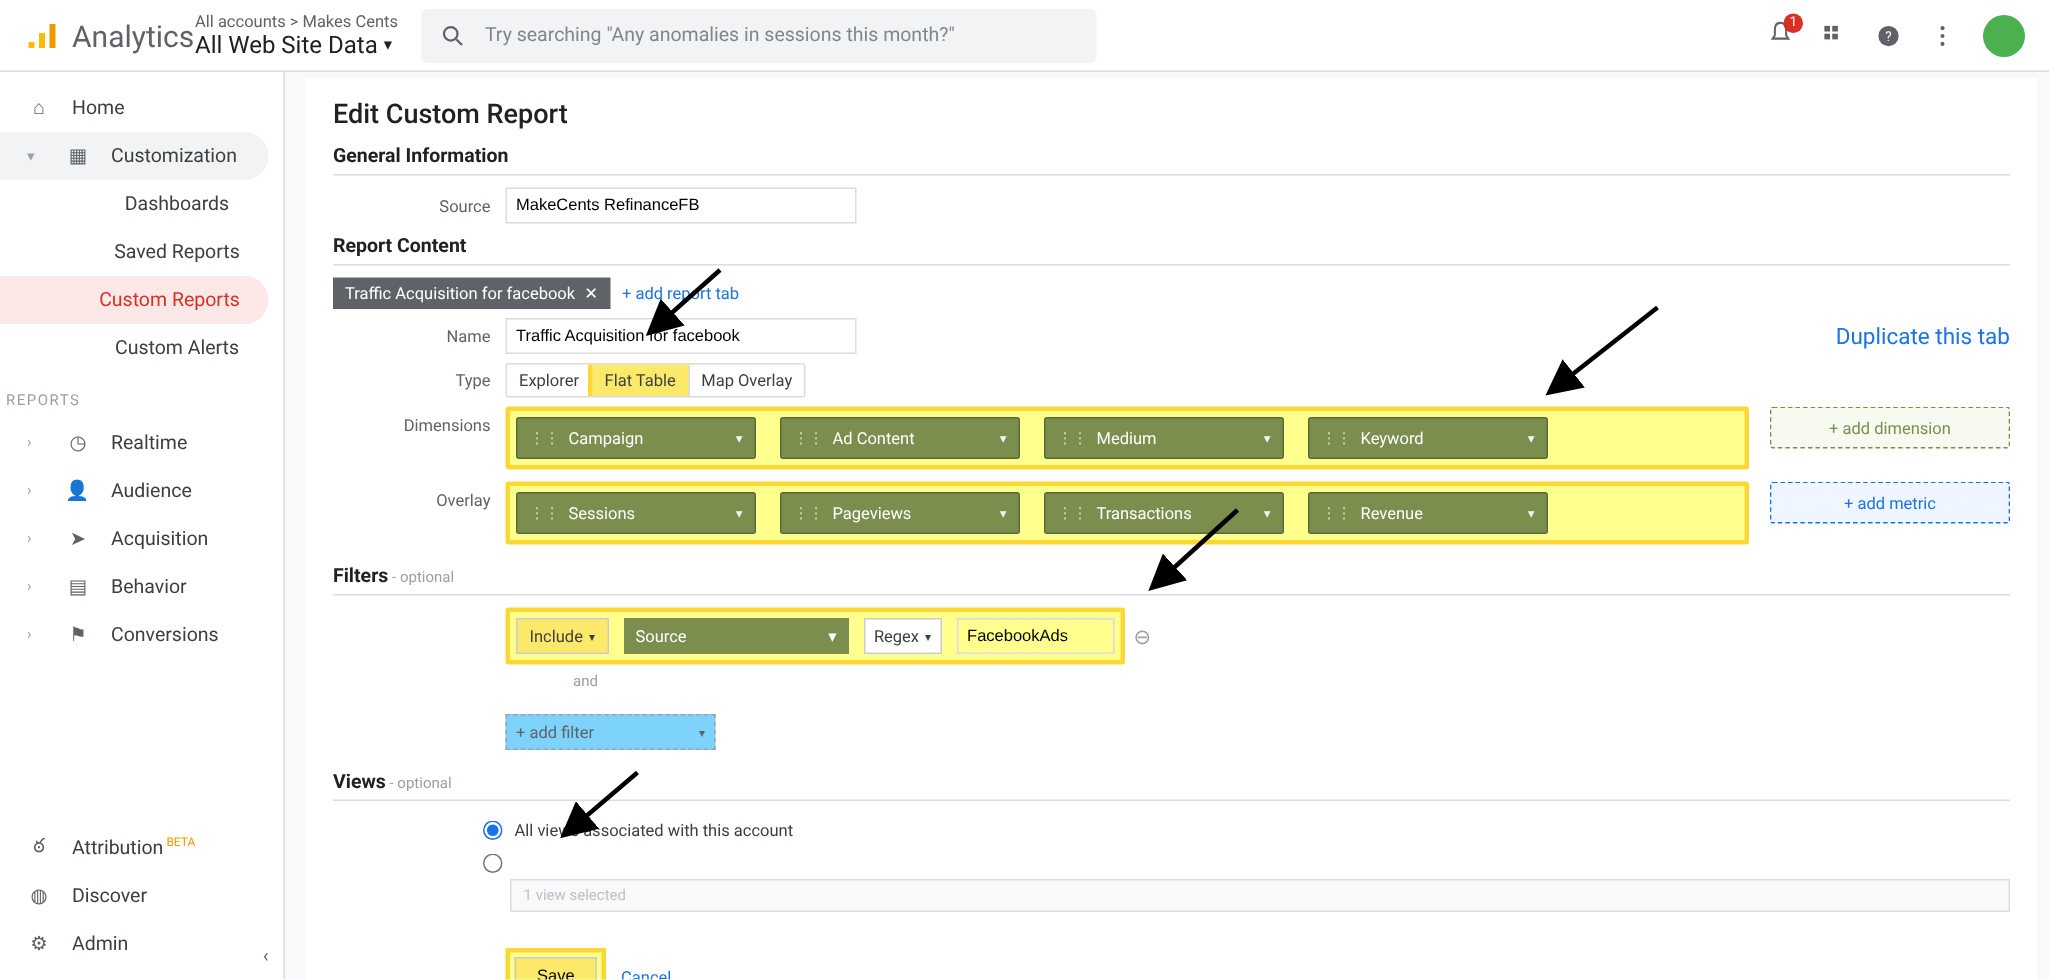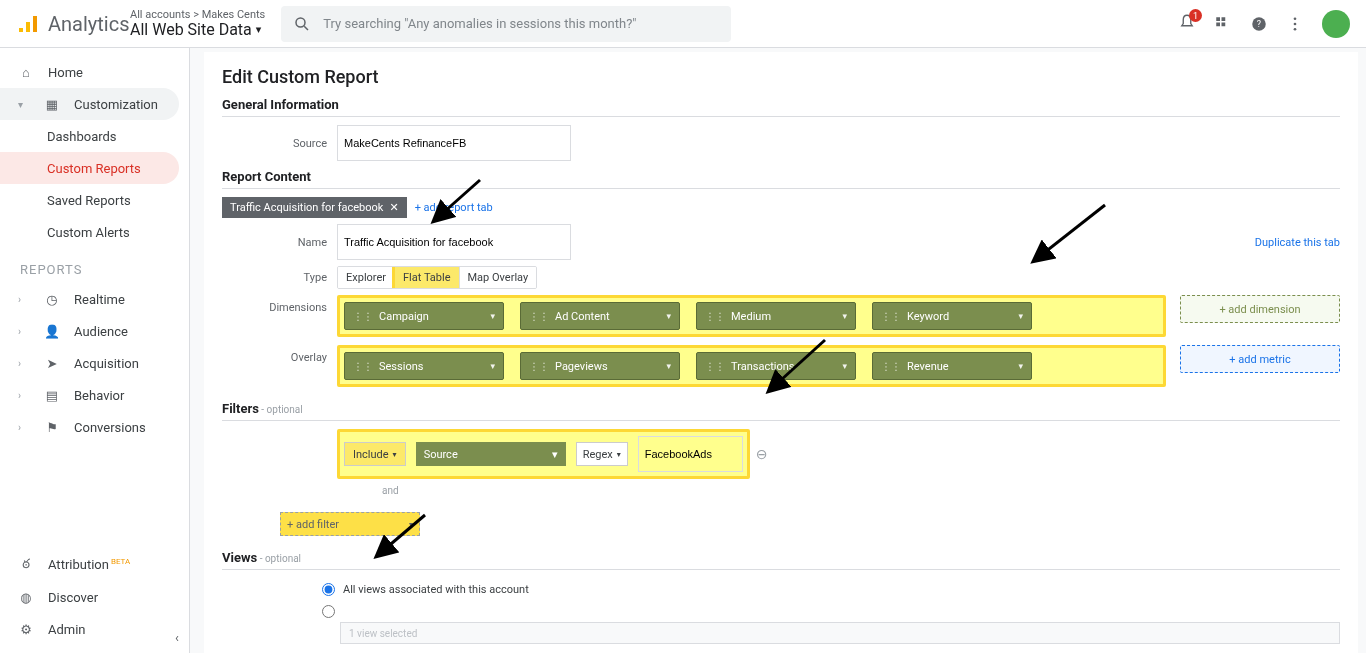--- a/index.html
+++ b/index.html
@@ -15,62 +15,62 @@
 .view-title { font-size: 16px; color: #202124; display: flex; align-items: center; gap: 4px; }
 .searchbox { margin-left: 16px; background: #f1f3f4; border-radius: 4px; height: 36px; display: flex; align-items: center; padding: 0 12px; width: 450px; gap: 12px; color: #5f6368; }
 .header-icons { margin-left: auto; display: flex; align-items: center; gap: 18px; color: #5f6368; }
 .bell-badge { position: relative; }
 .bell-badge .dot { position: absolute; top: -4px; right: -6px; background: #d93025; color: #fff; border-radius: 50%; font-size: 9px; width: 13px; height: 13px; display: flex; align-items: center; justify-content: center; }
 .avatar { width: 28px; height: 28px; border-radius: 50%; background: #4caf50; }
 
 
 .sidebar { position: absolute; top: 48px; left: 0; width: 190px; bottom: 0; border-right: 1px solid #dadce0; background: #fff; padding-top: 8px; font-size: 13px; }
 .side-item { display: flex; align-items: center; height: 32px; padding-left: 18px; gap: 14px; color: #3c4043; cursor: pointer; }
-.side-item.sub { padding-left: 47px; }
+.side-item.sub { padding-left: 47px; justify-content: center; }
 .side-item.active { color: #d93025; background: #fce8e6; border-top-right-radius: 16px; border-bottom-right-radius: 16px; margin-right: 10px; }
 .side-item.selected { background: #f1f3f4; border-top-right-radius: 16px; border-bottom-right-radius: 16px; margin-right: 10px; }
-.side-section-label { font-size: 13px; color: #9aa0a6; letter-spacing: 1px; padding-left: 20px; margin-top: 14px; margin-bottom: 6px; }
+.side-section-label { font-size: 10px; color: #9aa0a6; letter-spacing: 1px; padding-left: 4px; margin-top: 14px; margin-bottom: 6px; }
 .side-icon { width: 16px; height: 16px; color: #5f6368; display: inline-flex; align-items: center; justify-content: center; }
 .caret { font-size: 10px; color: #9aa0a6; margin-right: 4px; width: 8px; }
 .collapse-handle { position: absolute; bottom: 8px; right: 10px; color: #5f6368; }
 .bottom-nav { position: absolute; bottom: 8px; left: 0; right: 0; }
 .beta-tag { font-size: 8px; color: #f29900; vertical-align: super; margin-left: 2px; }
 
 
 .main { position: absolute; top: 48px; left: 190px; right: 0; bottom: 0; background: #f8f9fa; overflow: visible; }
 .panel { margin: 4px 8px 4px 14px; background: #fff; padding: 14px 18px 14px 18px; }
 .page-title { font-size: 18px; font-weight: 500; color: #202124; margin-bottom: 10px; }
 .section-head { font-size: 13px; font-weight: 700; color: #202124; border-bottom: 1px solid #dadce0; padding-bottom: 4px; margin-top: 8px; margin-bottom: 8px; }
 .section-head .opt { font-weight: 400; color: #9aa0a6; font-size: 10px; }
 .row { display: flex; align-items: center; margin-bottom: 6px; }
 .row-label { width: 115px; text-align: right; font-size: 11px; color: #5f6368; padding-right: 10px; flex-shrink: 0; }
-.text-input { border: 1px solid #dadce0; height: 36px; padding: 0 6px; font-size: 11px; width: 234px; }
+.text-input { border: 1px solid #dadce0; height: 24px; padding: 0 6px; font-size: 11px; width: 234px; }
 .text-input.sm { width: 105px; }
 .tab-pill { background: #5f6368; color: #fff; font-size: 11px; padding: 4px 8px; display: inline-flex; align-items: center; gap: 6px; }
 .tab-pill .x { font-size: 11px; cursor: pointer; }
 .add-tab-link { color: #1a73e8; font-size: 11px; margin-left: 8px; cursor: pointer; }
 .type-toggle { display: flex; border: 1px solid #dadce0; border-radius: 2px; overflow: hidden; font-size: 11px; }
 .type-toggle div { padding: 4px 8px; cursor: pointer; border-right: 1px solid #dadce0; background: #fff; }
 .type-toggle div:last-child { border-right: none; }
 .type-toggle div.active { background: #fce96a; }
 .highlight-box { background: #ffff8d; border: 3px solid #fdd835; padding: 4px 4px; border-radius: 2px; }
 .pill-row { display: flex; gap: 10px; align-items: center; }
 .dim-pill { background: #7b8e4e; color: #fff; font-size: 11px; height: 28px; display: flex; align-items: center; justify-content: space-between; padding: 0 8px; width: 160px; border-radius: 2px; border: 1px solid #5a6b36; }
 .dim-pill .grip { font-size: 10px; opacity: 0.7; }
 .dim-pill .arr { font-size: 9px; opacity: 0.9; }
 .add-dim { border: 1px dashed #7b8e4e; color: #7b8e4e; font-size: 11px; height: 28px; width: 160px; display: flex; align-items: center; justify-content: center; border-radius: 2px; background: #f6faf0; }
 .add-met { border: 1px dashed #1a73e8; color: #1a73e8; font-size: 11px; height: 28px; width: 160px; display: flex; align-items: center; justify-content: center; border-radius: 2px; background: #f0f6ff; }
-.dup-link { margin-left: auto; color: #1a73e8; font-size: 11px; cursor: pointer; }
+.dup-link { margin-left: auto; color: #1a73e8; font-size: 15px; cursor: pointer; }
 .include-pill { background: #fce96a; font-size: 11px; height: 24px; padding: 0 8px; display: flex; align-items: center; border: 1px solid #ccc; }
 .include-pill .arr { margin-left: 4px; font-size: 8px; }
 .source-pill { background: #7b8e4e; color: #fff; font-size: 11px; height: 24px; width: 150px; display: flex; align-items: center; justify-content: space-between; padding: 0 8px; }
 .regex-pill { border: 1px solid #ccc; background: #fff; font-size: 11px; height: 24px; padding: 0 6px; display: flex; align-items: center; gap: 4px; }
 .filter-remove { color: #9aa0a6; cursor: pointer; font-size: 14px; margin-left: 6px; }
 .and-label { font-size: 10px; color: #9aa0a6; margin-left: 160px; margin-top: 2px; margin-bottom: 16px; }
-.add-filter { border: 1px dashed #9aa0a6; background: #fde047; font-size: 11px; height: 24px; width: 140px; display: flex; align-items: center; justify-content: space-between; padding: 0 6px; margin-left: 58px; color: #5f6368; }
+.add-filter { border: 1px dashed #9aa0a6; background: #7dd3fc; font-size: 11px; height: 24px; width: 140px; display: flex; align-items: center; justify-content: space-between; padding: 0 6px; margin-left: 115px; color: #5f6368; }
 .radio-row { display: flex; align-items: center; gap: 8px; font-size: 11px; margin-left: 100px; height: 22px; }
 .fake-disabled-btn { border: 1px solid #dadce0; background: #f8f9fa; color: #bdc1c6; font-size: 10px; height: 22px; padding: 0 8px; display: flex; align-items: center; margin-left: 118px;}
 .save-btn { background: #fce96a; border: 1px solid #ccc; font-size: 11px; height: 26px; padding: 0 14px; cursor: pointer; }
 .save-wrap { border: 3px solid #fdd835; padding: 3px; display: inline-block; background: #ffff8d; }
 .cancel-link { color: #1a73e8; font-size: 11px; margin-left: 10px; cursor: pointer; }
 
 
 .arrow { position: absolute; pointer-events: none; }
 
 input[type=radio] { accent-color: #1a73e8; }
@@ -133,25 +133,25 @@
       <span>Home</span>
     </div>
   <div class="side-item selected">
       <span class="caret">▾</span>
       <span class="side-icon">▦</span>
       <span>Customization</span>
     </div>
   <div class="side-item sub">
       <span>Dashboards</span>
     </div>
+  <div class="side-item sub">
+      <span>Saved Reports</span>
+    </div>
   <div class="side-item sub active">
       <span>Custom Reports</span>
-    </div>
-  <div class="side-item sub">
-      <span>Saved Reports</span>
     </div>
   <div class="side-item sub">
       <span>Custom Alerts</span>
     </div>
   <div class="side-section-label">REPORTS</div>
   <div class="side-item">
       <span class="caret">›</span>
       <span class="side-icon">◷</span>
       <span>Realtime</span>
     </div>

